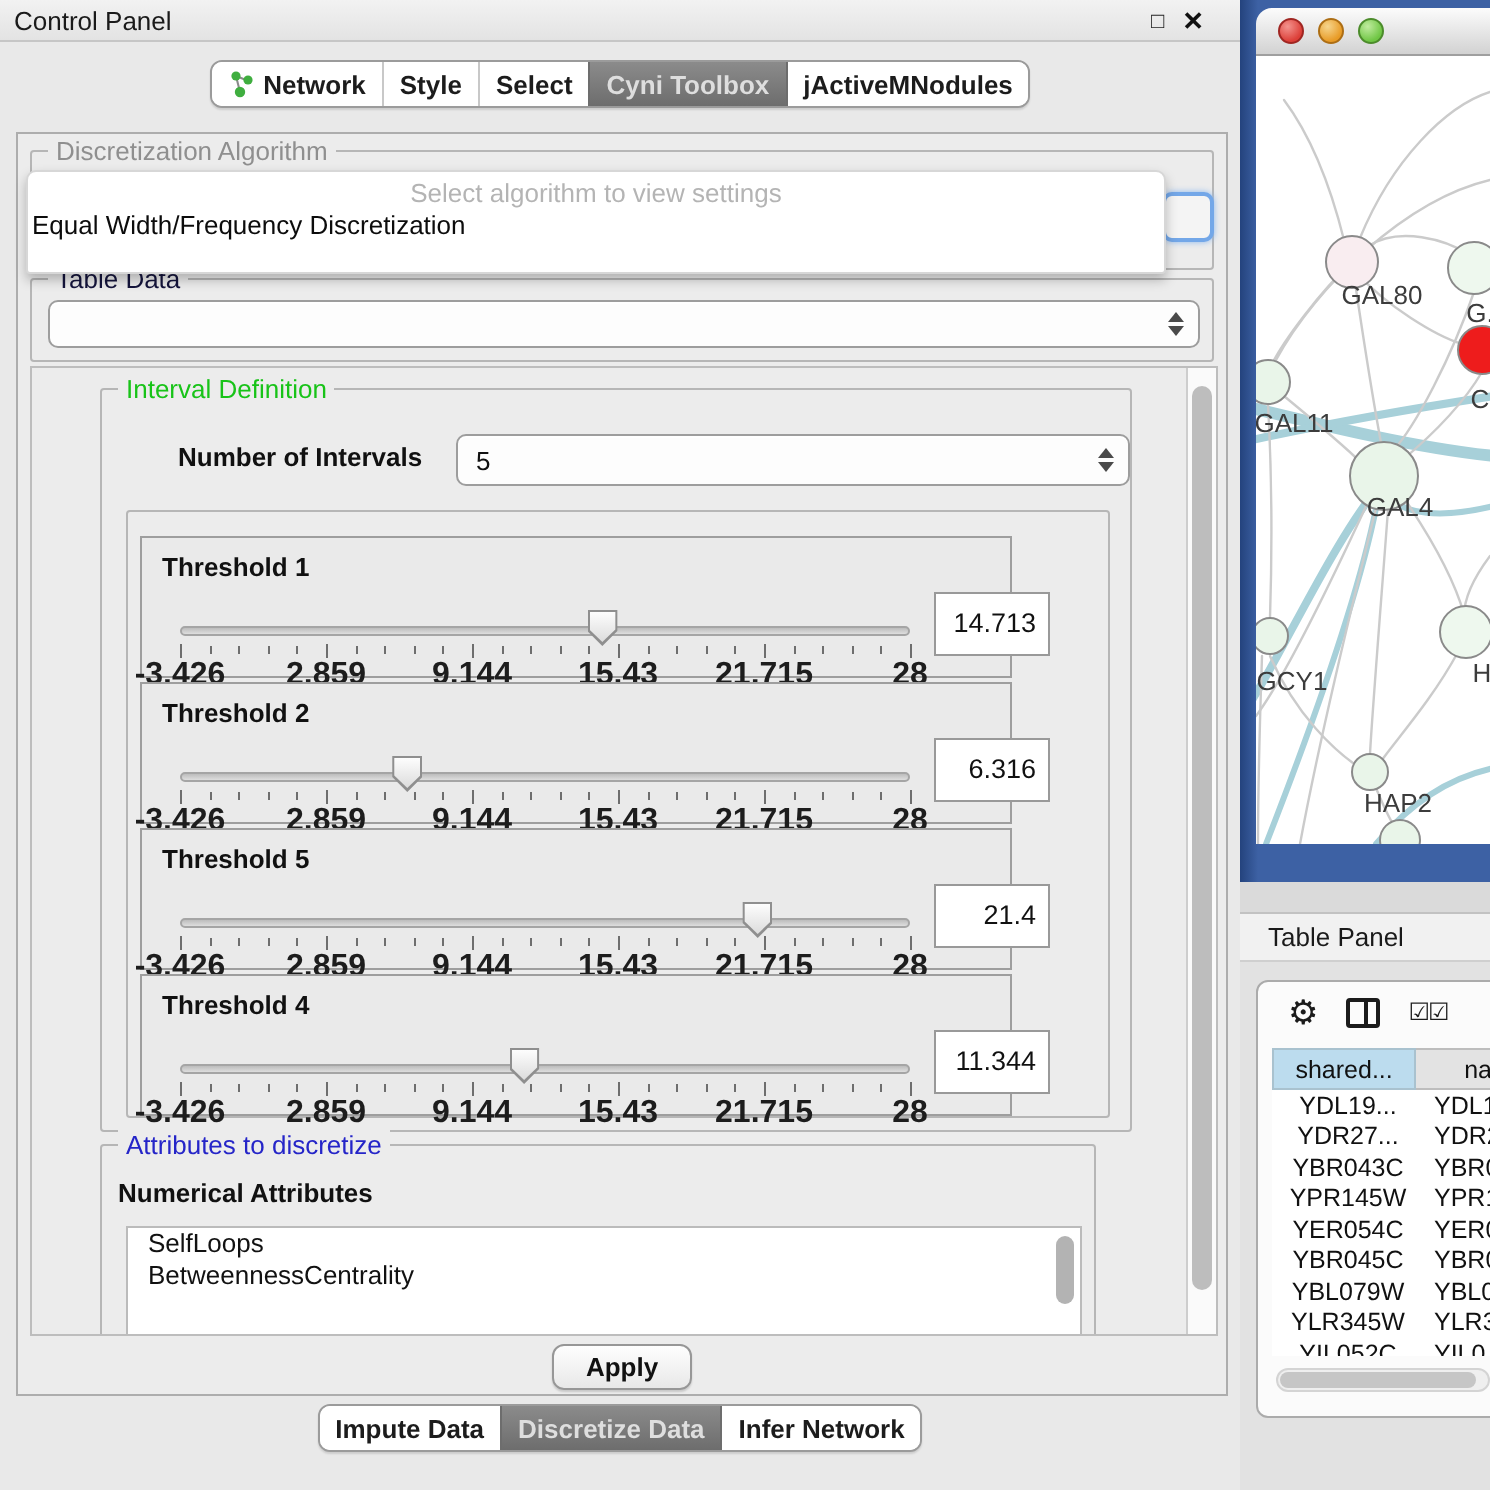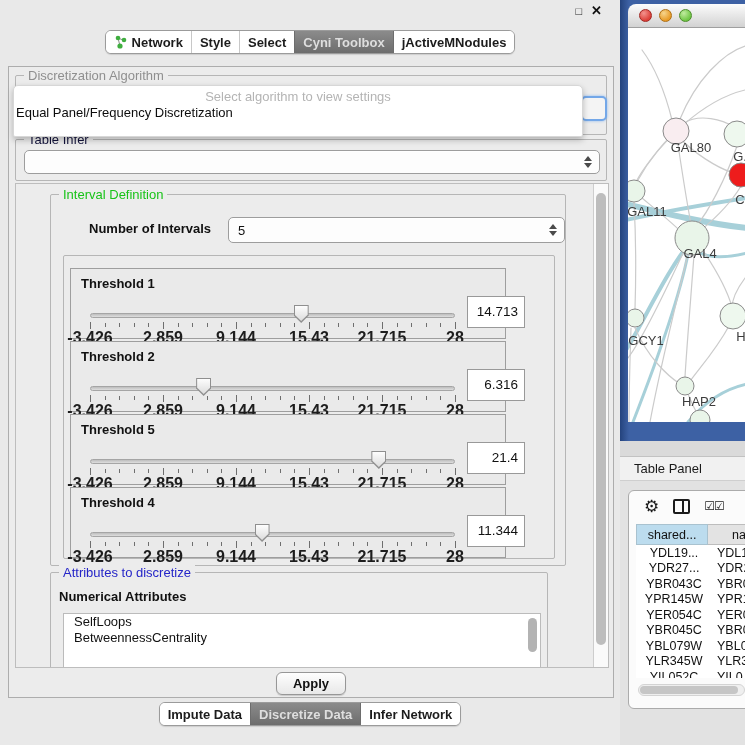--- a/index.html
+++ b/index.html
@@ -139,20 +139,23 @@
     background:#efefef; border:1px solid #d4d4d4; border-radius:6px; }
   #h-thumb { position:absolute; left:1px; top:1px; height:8px; width:93%;
     background:#c6c6c6; border-radius:4px; }
 
   svg text { font-family:"Liberation Sans", sans-serif; }
 </style>
 </head>
 <body>
 
 <div id="control-panel">
+  <div id="cp-titlebar">
+    <span>Control Panel</span>
+  </div>
   <div id="cp-controls">
     <span class="float-glyph">□</span>
     <span class="close-glyph">✕</span>
   </div>
 
   <div id="top-tabs">
     <div class="seg-ctl" id="top-seg">
         <div class="seg">
           <svg width="13" height="14">
             <line x1="4" y1="3" x2="9" y2="5" stroke="#8a8a8a"></line>
@@ -181,25 +184,25 @@
   <div id="main-panel">
 
     <div class="group" style="left:6px; top:8px; width:592px; height:60px;">
       <span class="group-title gt-gray">Discretization Algorithm</span>
     </div>
 
     <div id="algo-combo-stub"></div>
 
     <div id="algo-popup">
       <div class="prompt">Select algorithm to view settings</div>
-      <div class="opt">Equal Panel/Frequency Discretization</div>
+      <div class="opt">Equal Width/Frequency Discretization</div>
     </div>
 
     <div class="group" style="left:6px; top:72px; width:592px; height:42px;">
-      <span class="group-title gt-navy">Table Infer</span>
+      <span class="group-title gt-navy">Table Data</span>
       <div class="combo" style="left:8px; top:10px; width:576px; height:24px;">
         <span class="arrows">
             <i class="up"></i>
             <i class="dn"></i>
           </span>
       </div>
     </div>
 
     <div id="viewport">
 

